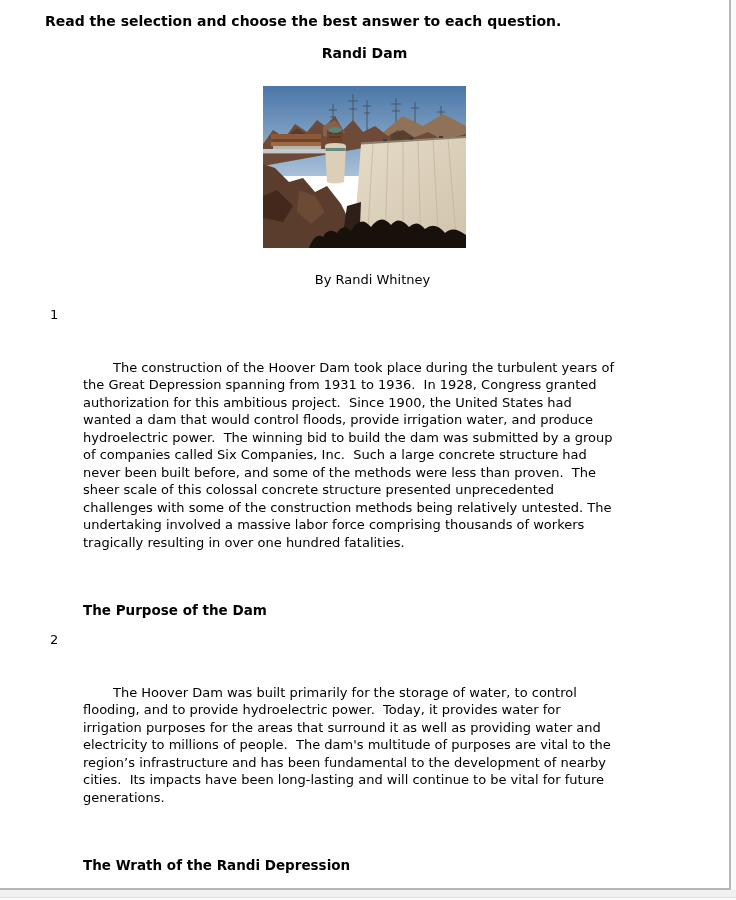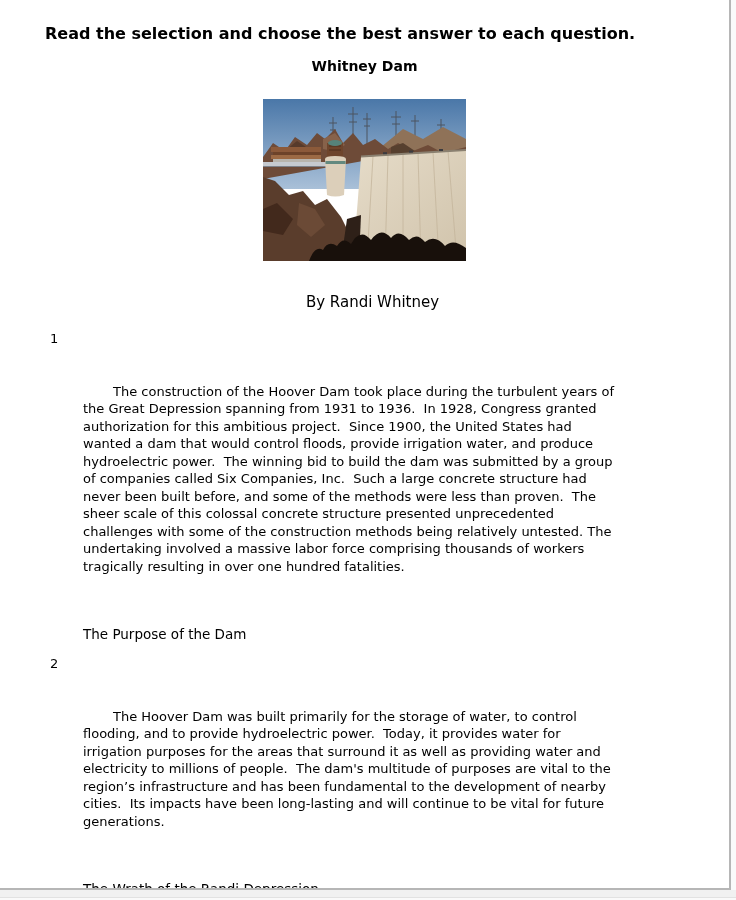--- a/index.html
+++ b/index.html
@@ -17,75 +17,75 @@
     border-right: 2px solid #b6b6b6;
     border-bottom: 2px solid #b6b6b6;
     overflow: hidden;
   }
   .below-strip {
     width: 736px; height: 8px;
     background: #f1f1f1;
     border-bottom: 1px solid #e2e2e2;
   }
   .instruction {
-    padding-top: 26px;
+    padding-top: 13px;
     margin-left: 45px;
     margin-right: 45px;
-    font-size: 16px;
+    font-size: 14px;
     font-weight: bold;
     line-height: 16px;
   }
   .title {
     margin-top: 16px;
     text-align: center;
     font-size: 14px;
     font-weight: bold;
   }
   .photo-wrap {
     width: 203px; height: 162px;
     margin: 25px auto 0;
   }
   .photo-wrap svg { display: block; }
   .byline {
-    margin-top: 32px;
+    margin-top: 24px;
     text-align: center;
-    font-size: 15px;
+    font-size: 13px;
     padding-left: 16px;
   }
   .para {
     position: relative;
     margin: 19px 40px 0 83px;
     font-size: 13px;
     line-height: 17.5px;
     white-space: pre-wrap;
     text-indent: 30px;
   }
   .pnum {
     position: absolute;
     left: -33px; top: 0;
     text-indent: 0;
     white-space: nowrap;
   }
   .ptext { text-indent: inherit; }
   .subhead {
     margin: 15px 40px 0 83px;
     font-size: 13.5px;
-    font-weight: normal;
+    font-weight: bold;
     line-height: 18px;
   }
   .subhead + .para { margin-top: 12px; }
 </style>
 </head>
 <body>
 
 <div class="page">
 
   <div class="instruction">Read the selection and choose the best answer to each question.</div>
 
-  <div class="title">Whitney Dam</div>
+  <div class="title">Randi Dam</div>
 
   <div class="photo-wrap">
     <svg width="203" height="162" viewBox="0 0 203 162" xmlns="http://www.w3.org/2000/svg">
       <defs>
         <linearGradient id="sky" x1="0" y1="0" x2="0" y2="1">
           <stop offset="0" stop-color="#4a77a8"></stop>
           <stop offset="1" stop-color="#a9c0d8"></stop>
         </linearGradient>
         <linearGradient id="dam" x1="0" y1="0" x2="1" y2="1">
           <stop offset="0" stop-color="#e6dcc9"></stop>

